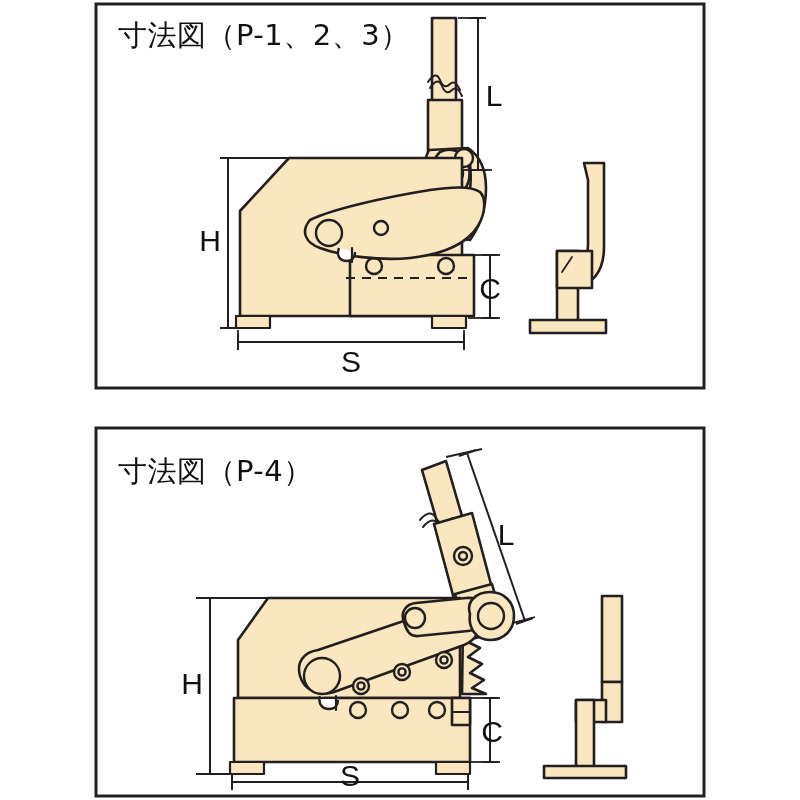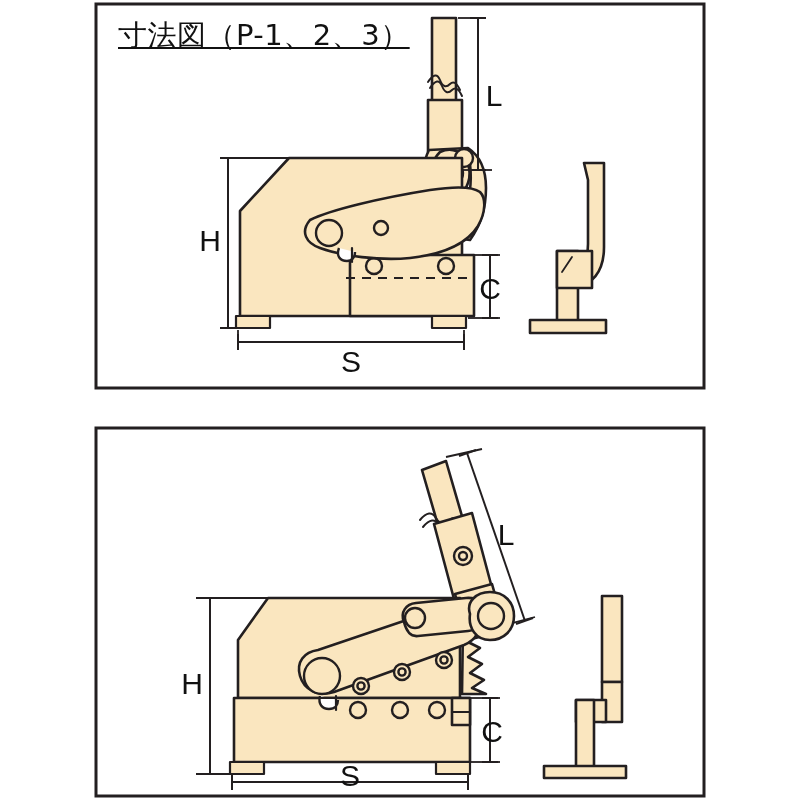--- a/index.html
+++ b/index.html
@@ -100,21 +100,21 @@
     dominant-baseline: middle;
   }
   .panel-title {
     position: absolute;
     font-family: "DejaVu Sans", "Liberation Sans", sans-serif;
     font-size: 29px;
     color: #111111;
     letter-spacing: 0.5px;
     white-space: nowrap;
   }
-  #title-1 { left: 118px; top: 16px; text-decoration: underline; }
+  #title-1 { left: 118px; top: 16px; }
   #title-2 { left: 118px; top: 452px; }
 </style>
 </head>
 <body>
 
 <div id="stage">
 
   <svg class="figure" viewBox="0 0 800 800" xmlns="http://www.w3.org/2000/svg">
 
     <rect class="panel-rect" x="96" y="4" width="608" height="384"></rect>
@@ -356,14 +356,15 @@
       <path class="part" d="M576 700 L606 700 L606 722 L576 722 Z"></path>
 
       <path class="part" d="M576 700 L594 700 L594 768 L576 768 Z"></path>
 
       <path class="part" d="M544 766 L626 766 L626 778 L544 778 Z"></path>
     </g>
 
   </svg>
 
   <div class="panel-title" id="title-1">寸法図（P-1、2、3）</div>
+  <div class="panel-title" id="title-2">寸法図（P-4）</div>
 
 </div>
 
 </body></html>

